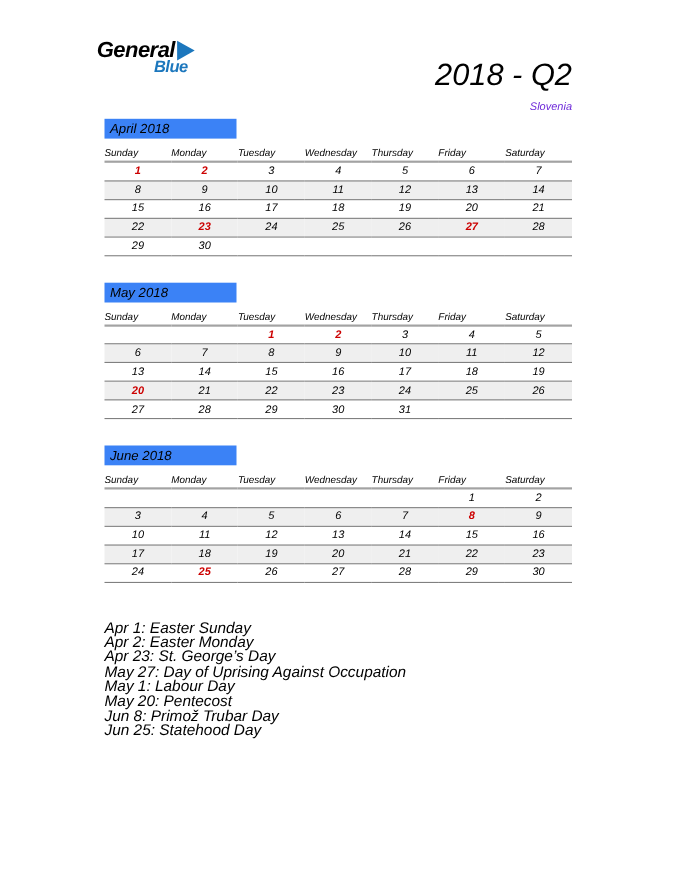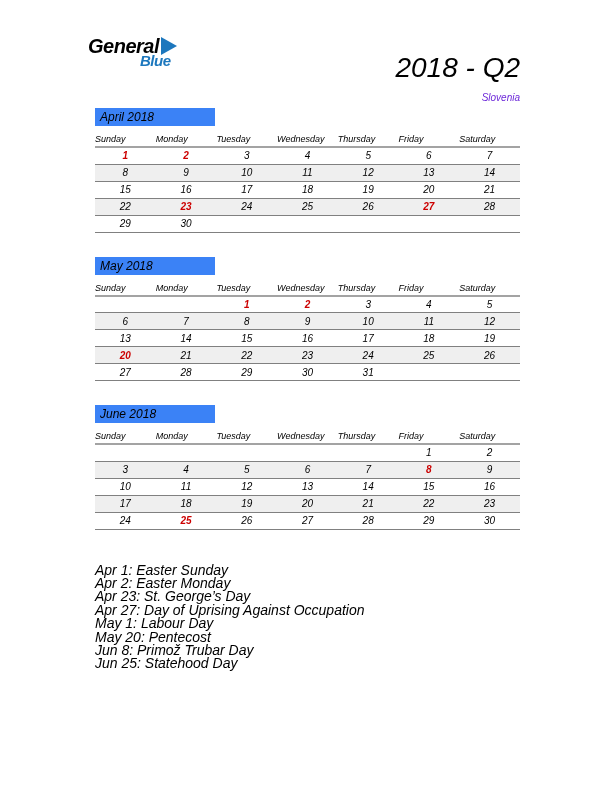--- a/index.html
+++ b/index.html
@@ -287,21 +287,21 @@
               <td>30</td>
             </tr>
           </tbody>
         </table>
     </div>
 
     <ul class="holiday-list">
         <li>Apr 1: Easter Sunday</li>
         <li>Apr 2: Easter Monday</li>
         <li>Apr 23: St. George’s Day</li>
-        <li>Apr 27: Day of Uprising Against Occupation</li>
+        <li>May 27: Day of Uprising Against Occupation</li>
         <li>May 1: Labour Day</li>
         <li>May 20: Pentecost</li>
         <li>Jun 8: Primož Trubar Day</li>
         <li>Jun 25: Statehood Day</li>
       </ul>
 
   </div>
 </div>
 
 </body></html>

